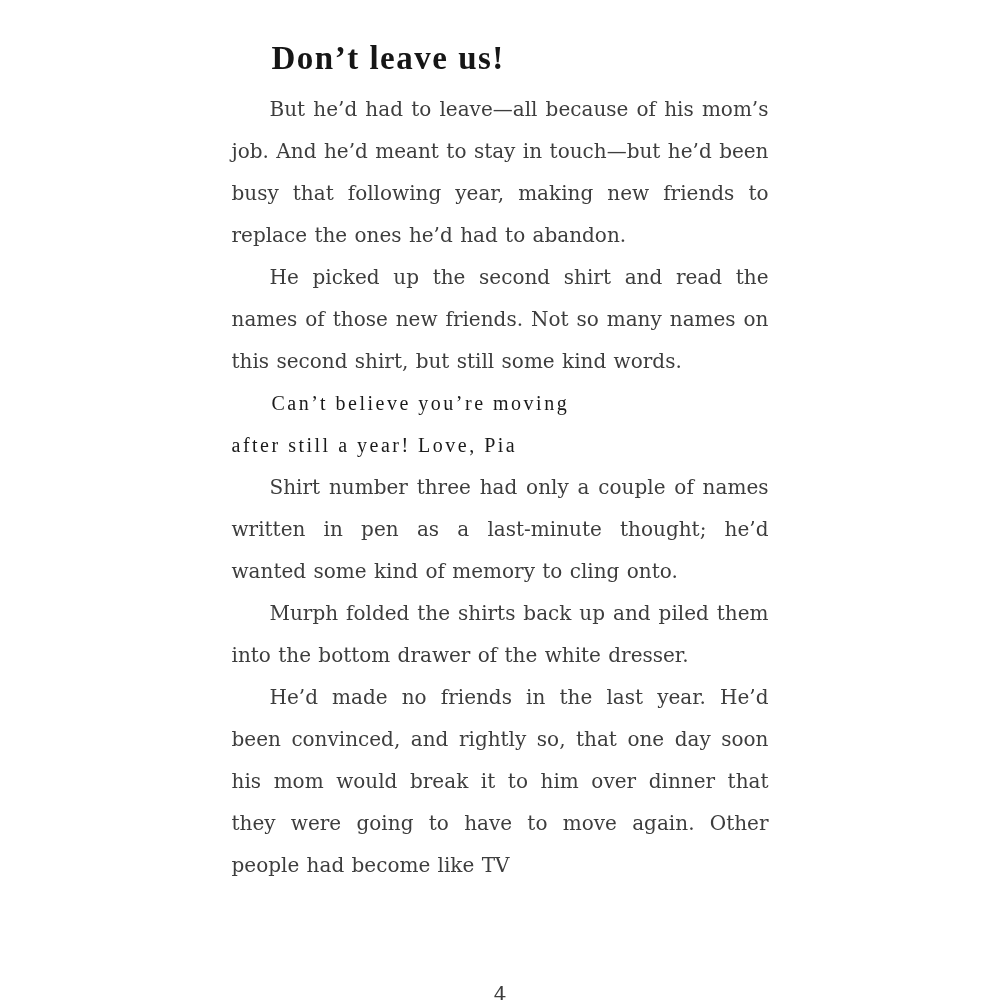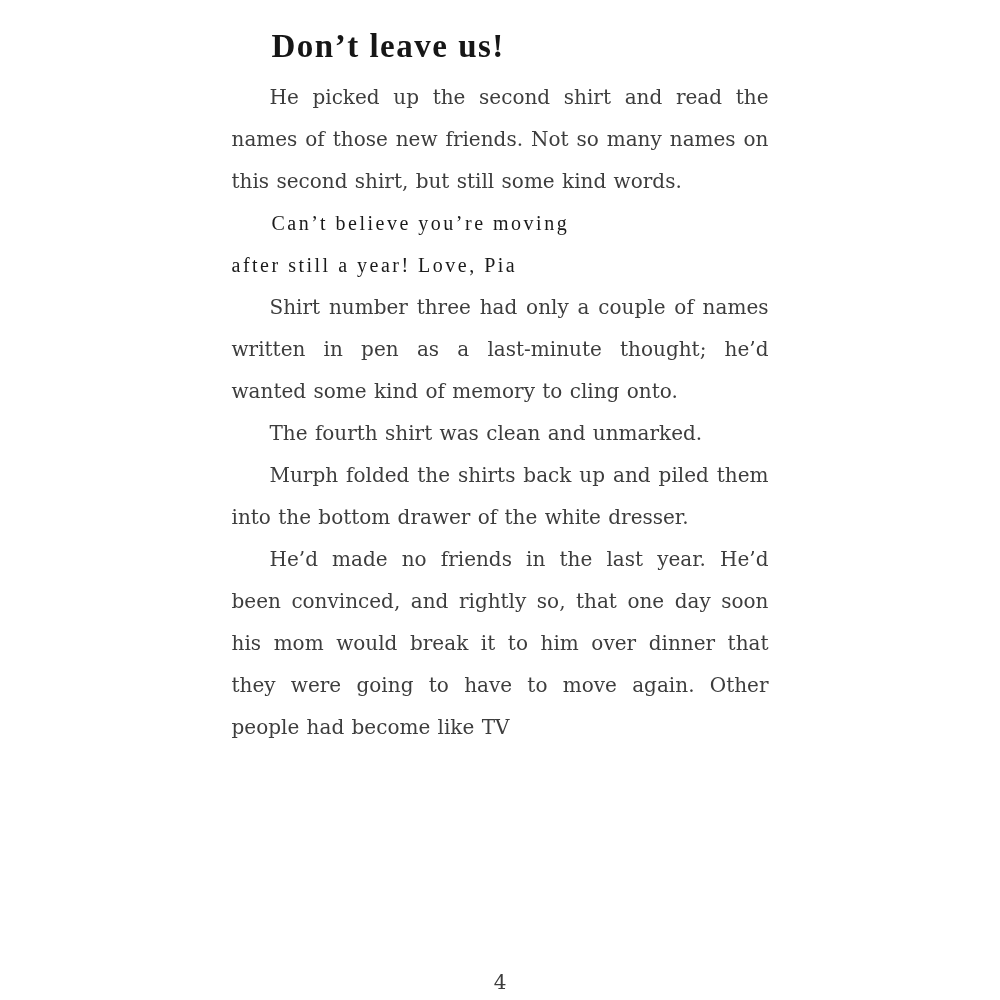--- a/index.html
+++ b/index.html
@@ -11,21 +11,21 @@
     overflow: hidden;
   }
   .page {
     position: relative;
     width: 1000px;
     height: 1000px;
     background: #ffffff;
   }
   .text-column {
     width: 537px;
-    margin: 0 auto;
+    margin: 12px auto;
     padding-top: 20px;
   }
   .heading {
     font-family: cursive;
     font-size: 33px;
     font-weight: 700;
     color: #161616;
     margin: 0 0 4px 40px;
     line-height: 52px;
     letter-spacing: 1.5px;
@@ -66,34 +66,34 @@
   }
 </style>
 </head>
 <body>
 
 <div class="page">
   <div class="text-column">
 
     <h1 class="heading">Don’t leave us!</h1>
 
+    <p class="body-para">But he’d had to leave—all because of his mom’s job. And he’d meant to stay in touch—but he’d been busy that following year, making new friends to replace the ones he’d had to abandon.</p>
 
     <p class="body-para">He picked up the second shirt and read the names of those new friends. Not so many names on this second shirt, but still some kind words.</p>
 
     <div class="note">
       <div class="note-line indent">Can’t believe you’re moving</div>
       <div class="note-line">after still a year! Love, Pia</div>
     </div>
 
     <div class="note">
     </div>
 
     <p class="body-para">Shirt number three had only a couple of names written in pen as a last-minute thought; he’d wanted some kind of memory to cling onto.</p>
 
-    <p class="body-para">The fourth shirt was clean and unmarked.</p>
 
     <p class="body-para">Murph folded the shirts back up and piled them into the bottom drawer of the white dresser.</p>
 
     <p class="body-para">He’d made no friends in the last year. He’d been convinced, and rightly so, that one day soon his mom would break it to him over dinner that they were going to have to move again. Other people had become like TV</p>
 
   </div>
 
   <div class="page-number">4</div>
 </div>
 

